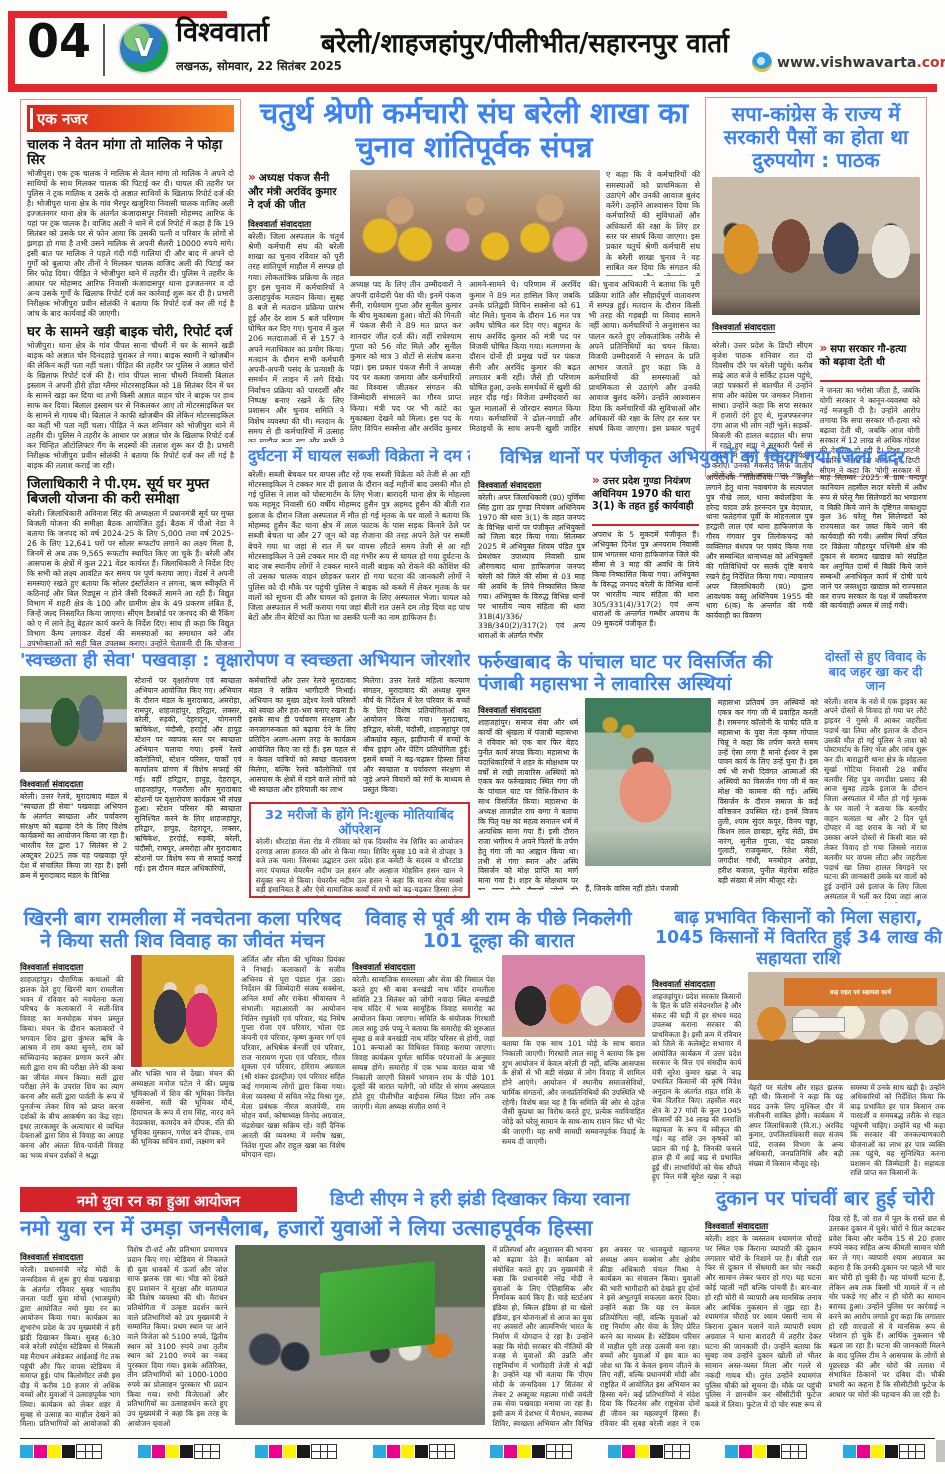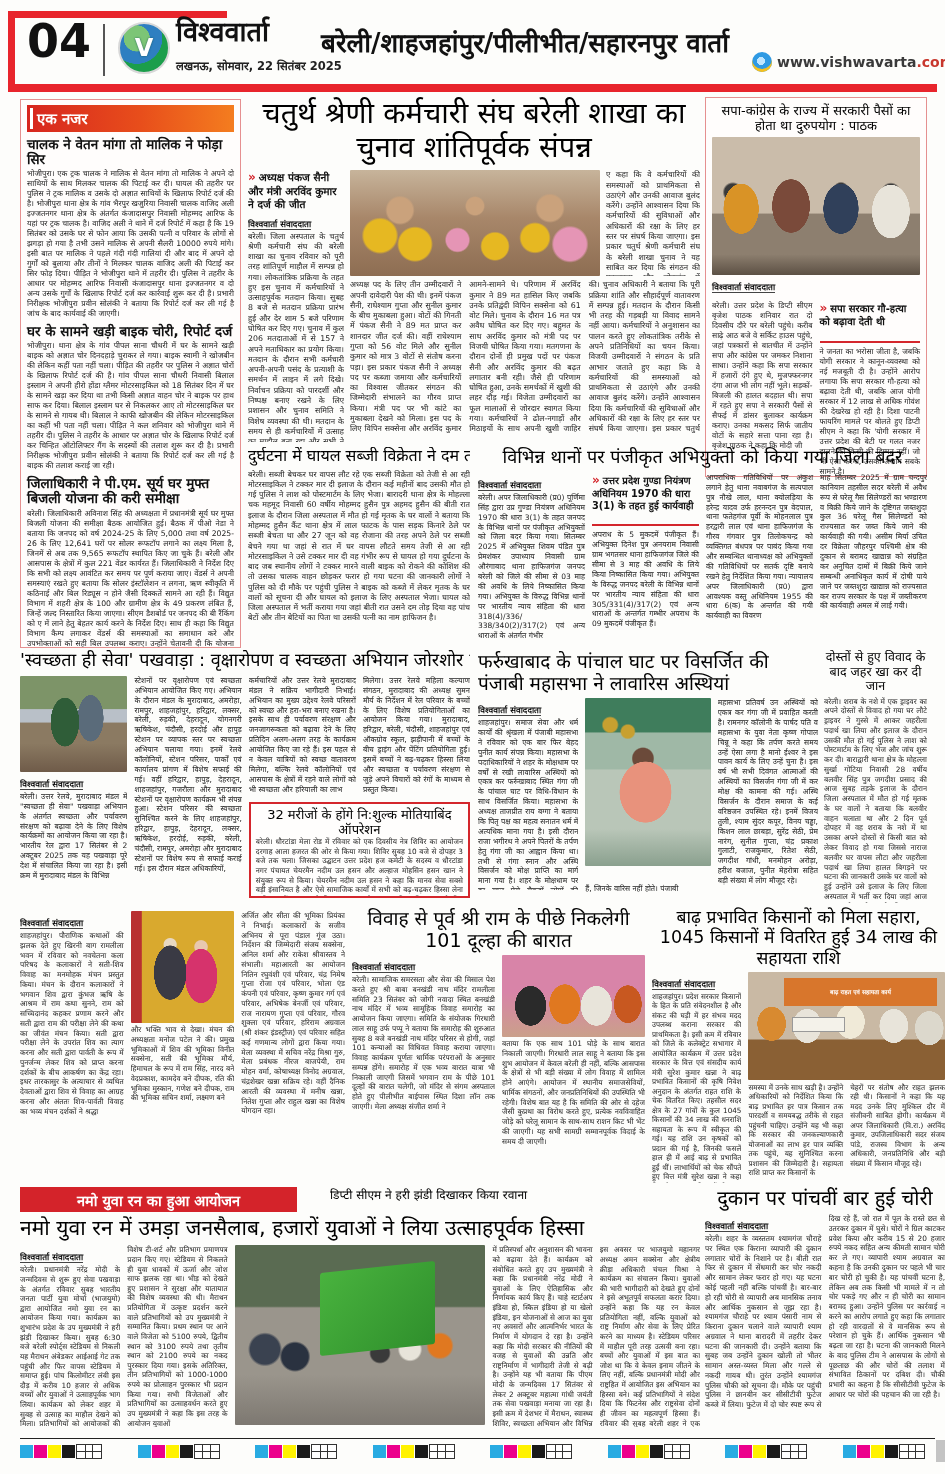--- a/index.html
+++ b/index.html
@@ -1,19 +1,19 @@
 <!DOCTYPE html>
 <html><head>
 <meta charset="utf-8">
 <style>
   html,body{margin:0;padding:0;}
   body{width:945px;height:1474px;position:relative;background:#fdfdfb;
        font-family:"DejaVu Sans","Liberation Sans",sans-serif;color:#1c1c1c;}
   .abs{position:absolute;}
-  .hl{font-weight:400;color:#000000;line-height:1.16;}
+  .hl{font-weight:700;color:#3b82f6;line-height:1.16;}
   .t{font-size:8px;line-height:1.32;text-align:justify;color:#222;}
   .byline{font-size:8.5px;font-weight:700;border-bottom:1px solid #444;
           display:inline-block;margin-bottom:2px;color:#111;}
   .bullet{color:#d4262c;font-weight:800;margin-right:3px;font-size:12px;}
   .subhead{font-size:10.5px;font-weight:700;color:#111;line-height:1.25;}
   .red-underline{border-bottom:2px solid #d4262c;padding-bottom:12px;margin-bottom:4px;}
   .cols{display:flex;gap:7px;}
   .col{flex:1;min-width:0;}
   .ph{position:relative;overflow:hidden;border-radius:1px;}
   .ph .flag{position:absolute;left:34%;top:12%;width:46%;height:46%;
@@ -101,21 +101,21 @@
                  radial-gradient(circle at 50% 34%,#caa27c 0 6%,transparent 7%),
                  radial-gradient(circle at 80% 36%,#caa27c 0 6%,transparent 7%),
                  linear-gradient(180deg,#c7b49b 0%,#a8876a 45%,#8d6d52 100%);"></div>
     <div class="abs t" style="left:102px;top:110px;width:350px;height:162px;font-size:7.8px;
                 column-count:3;column-gap:8px;overflow:hidden;">अध्यक्ष पद के लिए तीन उम्मीदवारों ने अपनी दावेदारी पेश की थी। इनमें पंकज सैनी, राधेश्याम गुप्ता और सुनील कुमार के बीच मुकाबला हुआ। वोटों की गिनती में पंकज सैनी ने 89 मत प्राप्त कर शानदार जीत दर्ज की। वहीं राधेश्याम गुप्ता को 56 वोट मिले और सुनील कुमार को मात्र 3 वोटों से संतोष करना पड़ा। इस प्रकार पंकज सैनी ने अध्यक्ष पद पर कब्जा जमाया और कर्मचारियों का विश्वास जीतकर संगठन की जिम्मेदारी संभालने का गौरव प्राप्त किया। मंत्री पद पर भी कांटे का मुकाबला देखने को मिला। इस पद के लिए विपिन सक्सेना और अरविंद कुमार आमने-सामने थे। परिणाम में अरविंद कुमार ने 89 मत हासिल किए जबकि उनके प्रतिद्वंदी विपिन सक्सेना को 61 वोट मिले। चुनाव के दौरान 16 मत पत्र अवैध घोषित कर दिए गए। बहुमत के साथ अरविंद कुमार को मंत्री पद पर विजयी घोषित किया गया। मतगणना के दौरान दोनों ही प्रमुख पदों पर पंकज सैनी और अरविंद कुमार की बढ़त लगातार बनी रही। जैसे ही परिणाम घोषित हुआ, उनके समर्थकों में खुशी की लहर दौड़ गई। विजेता उम्मीदवारों का फूल मालाओं से जोरदार स्वागत किया गया। कर्मचारियों ने ढोल-नगाड़ों और मिठाइयों के साथ अपनी खुशी जाहिर की। चुनाव अधिकारी ने बताया कि पूरी प्रक्रिया शांति और सौहार्दपूर्ण वातावरण में सम्पन्न हुई। मतदान के दौरान किसी भी तरह की गड़बड़ी या विवाद सामने नहीं आया। कर्मचारियों ने अनुशासन का पालन करते हुए लोकतांत्रिक तरीके से अपने प्रतिनिधियों का चयन किया। विजयी उम्मीदवारों ने संगठन के प्रति आभार जताते हुए कहा कि वे कर्मचारियों की समस्याओं को प्राथमिकता से उठाएंगे और उनकी आवाज बुलंद करेंगे। उन्होंने आश्वासन दिया कि कर्मचारियों की सुविधाओं और अधिकारों की रक्षा के लिए हर स्तर पर संघर्ष किया जाएगा। इस प्रकार चतुर्थ श्रेणी कर्मचारी संघ के बरेली शाखा चुनाव ने यह साबित कर दिया कि संगठन की एकजुटता और लोकतंत्र में विश्वास आज भी मजबूत है। अब कर्मचारियों को अपने नए अध्यक्ष पंकज सैनी और मंत्री अरविंद कुमार से बड़ी उम्मीदें हैं।</div>
     <div class="abs t" style="left:358px;top:0;width:94px;height:106px;font-size:7.8px;overflow:hidden;">ए कहा कि वे कर्मचारियों की समस्याओं को प्राथमिकता से उठाएंगे और उनकी आवाज बुलंद करेंगे। उन्होंने आश्वासन दिया कि कर्मचारियों की सुविधाओं और अधिकारों की रक्षा के लिए हर स्तर पर संघर्ष किया जाएगा। इस प्रकार चतुर्थ श्रेणी कर्मचारी संघ के बरेली शाखा चुनाव ने यह साबित कर दिया कि संगठन की एकजुटता और लोकतंत्र में विश्वास आज भी मजबूत है। अब कर्मचारियों को अपने नए अध्यक्ष पंकज सैनी और मंत्री अरविंद कुमार से बड़ी उम्मीदें हैं।</div>
   </div>
 </div>
 
 <div class="abs boxed" style="left:705px;top:97px;width:222px;height:380px;padding:5px 6px;box-sizing:border-box;overflow:hidden;">
-  <div class="hl" style="font-size:13px;text-align:center;">सपा-कांग्रेस के राज्य में सरकारी पैसों का होता था दुरुपयोग : पाठक</div>
+  <div class="hl" style="font-size:20px;text-align:center;">सपा-कांग्रेस के राज्य में सरकारी पैसों का होता था दुरुपयोग : पाठक</div>
   <div class="ph" style="margin-top:4px;height:138px;
               background:
                radial-gradient(ellipse 14% 30% at 14% 52%,#d99326 0 60%,transparent 61%),
                radial-gradient(ellipse 15% 32% at 38% 50%,#7a4a3a 0 60%,transparent 61%),
                radial-gradient(ellipse 14% 30% at 62% 52%,#30405a 0 60%,transparent 61%),
                radial-gradient(ellipse 15% 32% at 86% 54%,#e8e4da 0 60%,transparent 61%),
                radial-gradient(circle at 10% 40%,#3a3a3a 0 4%,transparent 5%),
                radial-gradient(circle at 36% 37%,#3a3a3a 0 4%,transparent 5%),
                radial-gradient(circle at 62% 38%,#3a3a3a 0 4%,transparent 5%),
                radial-gradient(circle at 86% 40%,#3a3a3a 0 4%,transparent 5%),
@@ -200,20 +200,21 @@
     <div class="col t" style="font-size:7.5px;overflow:hidden;">महासभा प्रतिवर्ष उन अस्थियों को एकत्र कर गंगा जी में प्रवाहित करती है। रामनगर कॉलोनी के पार्षद पति व महासभा के युवा नेता कृष्ण गोपाल चिन्नू ने कहा कि तर्पण करते समय उन्हें ऐसा लगा है मानो ईश्वर ने इस पावन कार्य के लिए उन्हें चुना है। इस वर्ष भी सभी दिवंगत आत्माओं की अस्थियों का विसर्जन गंगा जी में कर मोक्ष की कामना की गई। अस्थि विसर्जन के दौरान समाज के कई वरिष्ठजन उपस्थित रहे। इनमें विजय तुली, श्याम सुंदर कपूर, विनय चड्ढा, किशन लाल छाबड़ा, सुरेंद्र सेठी, प्रेम नारंग, सुनील गुप्ता, चंद्र प्रकाश गुलाटी, राजकुमार, रितेश सेठी, जगदीश गांधी, मनमोहन अरोड़ा, हरीश बजाज, पुनीत मेहरोत्रा सहित बड़ी संख्या में लोग मौजूद रहे।</div>
   </div>
 </div>
 
 <div class="abs" style="left:824px;top:650px;width:103px;height:253px;overflow:hidden;">
   <div class="hl" style="font-size:12.5px;text-align:center;">दोस्तों से हुए विवाद के बाद जहर खा कर दी जान</div>
   <div class="t" style="margin-top:3px;font-size:7.4px;">बरेली। शराब के नशे में एक ड्राइवर का अपने दोस्तों से विवाद हो गया घर लौटे ड्राइवर ने गुस्से में आकर जहरीला पदार्थ खा लिया और इलाज के दौरान उसकी मौत हो गई पुलिस ने लाश को पोस्टमार्टम के लिए भेज और जांच शुरू कर दी। बाराद्वारी थाना क्षेत्र के मोहल्ला सुर्खा गोटिया निवासी 28 वर्षीय बलवीर सिंह पुत्र जगदीश प्रसाद की आज सुबह तड़के इलाज के दौरान जिला अस्पताल में मौत हो गई मृतक के घर वालों ने बताया कि बलवीर वाहन चलाता था और 2 दिन पूर्व दोपहर में वह शराब के नशे में था उसका अपने दोस्तों से किसी बात को लेकर विवाद हो गया जिससे नाराज बलवीर घर वापस लौटा और जहरीला पदार्थ खा लिया हालत बिगड़ने पर घटना की जानकारी उसके घर वालों को हुई उन्होंने उसे इलाज के लिए जिला अस्पताल में भर्ती कर दिया जहां आज सुबह तड़के उसने दम तोड़ दिया।</div>
 </div>
 
 <div class="abs" style="left:20px;top:907px;width:325px;height:276px;overflow:hidden;">
+  <div class="hl" style="font-size:19px;text-align:center;">खिरनी बाग रामलीला में नवचेतना कला परिषद ने किया सती शिव विवाह का जीवंत मंचन</div>
   <div class="cols" style="margin-top:4px;height:218px;">
     <div class="col" style="overflow:hidden;">
       <div class="byline">विश्ववार्ता संवाददाता</div>
       <div class="t" style="font-size:7.4px;">शाहजहांपुर। पौराणिक कथाओं की झलक देते हुए खिरनी बाग रामलीला भवन में रविवार को नवचेतना कला परिषद के कलाकारों ने सती-शिव विवाह का मनमोहक मंचन प्रस्तुत किया। मंचन के दौरान कलाकारों ने भगवान शिव द्वारा कुंभज ऋषि के आश्रम में राम कथा सुनने, राम को सच्चिदानंद कहकर प्रणाम करने और सती द्वारा राम की परीक्षा लेने की कथा का जीवंत मंचन किया। सती द्वारा परीक्षा लेने के उपरांत शिव का त्याग करना और सती द्वारा पार्वती के रूप में पुनर्जन्म लेकर शिव को प्राप्त करना दर्शकों के बीच आकर्षण का केंद्र रहा। इधर तारकासुर के अत्याचार से व्यथित देवताओं द्वारा शिव से विवाह का आग्रह करना और अंततः शिव-पार्वती विवाह का भव्य मंचन दर्शकों ने श्रद्धा</div>
     </div>
     <div class="col" style="overflow:hidden;">
       <div class="ph" style="height:112px;background:
              radial-gradient(ellipse 26% 40% at 38% 55%,#3a3a44 0 60%,transparent 61%),
              radial-gradient(ellipse 26% 40% at 68% 58%,#d6336c 0 60%,transparent 61%),
              radial-gradient(circle at 38% 30%,#e8d8c0 0 6%,transparent 7%),
@@ -256,31 +257,31 @@
              radial-gradient(ellipse 12% 26% at 12% 48%,#d88a30 0 60%,transparent 61%),
              radial-gradient(ellipse 12% 26% at 30% 50%,#e8e4da 0 60%,transparent 61%),
              radial-gradient(ellipse 12% 26% at 52% 46%,#f0ead8 0 60%,transparent 61%),
              radial-gradient(ellipse 12% 26% at 74% 50%,#e8e4da 0 60%,transparent 61%),
              radial-gradient(ellipse 12% 26% at 92% 52%,#dcd8cc 0 60%,transparent 61%),
              linear-gradient(180deg,#c9b9a4 0 62%,#8a6034 63% 100%);">
         <div class="banner">बाढ़ राहत एवं सहायता कार्य</div>
         <div class="abs" style="left:22%;top:42%;width:26%;height:12%;background:#f4f2ea;border:1px solid #999;"></div>
       </div>
       <div class="cols" style="flex:1;margin-top:3px;overflow:hidden;">
+        <div class="col t" style="font-size:7.2px;">चेहरों पर संतोष और राहत झलक रही थी। किसानों ने कहा कि यह मदद उनके लिए मुश्किल दौर में संजीवनी साबित होगी। कार्यक्रम में अपर जिलाधिकारी (वि.रा.) अरविंद कुमार, उपजिलाधिकारी सदर संजय पांडे, राजस्व विभाग के अन्य अधिकारी, जनप्रतिनिधि और बड़ी संख्या में किसान मौजूद रहे।</div>
         <div class="col t" style="font-size:7.2px;">समस्या में उनके साथ खड़ी है। उन्होंने अधिकारियों को निर्देशित किया कि बाढ़ प्रभावित हर पात्र किसान तक पारदर्शी व समयबद्ध तरीके से राहत पहुंचनी चाहिए। उन्होंने यह भी कहा कि सरकार की जनकल्याणकारी योजनाओं का लाभ हर पात्र व्यक्ति तक पहुंचे, यह सुनिश्चित करना प्रशासन की जिम्मेदारी है। सहायता राशि प्राप्त कर किसानों के</div>
-        <div class="col t" style="font-size:7.2px;">चेहरों पर संतोष और राहत झलक रही थी। किसानों ने कहा कि यह मदद उनके लिए मुश्किल दौर में संजीवनी साबित होगी। कार्यक्रम में अपर जिलाधिकारी (वि.रा.) अरविंद कुमार, उपजिलाधिकारी सदर संजय पांडे, राजस्व विभाग के अन्य अधिकारी, जनप्रतिनिधि और बड़ी संख्या में किसान मौजूद रहे।</div>
       </div>
     </div>
   </div>
 </div>
 
 <div class="abs kicker" style="left:20px;top:1187px;width:277px;height:25px;">
   <span>नमो युवा रन का हुआ आयोजन</span>
 </div>
-<div class="abs hl" style="left:330px;top:1189px;width:370px;font-size:12px;">डिप्टी सीएम ने हरी झंडी दिखाकर किया रवाना</div>
+<div class="abs hl" style="left:330px;top:1189px;width:370px;font-size:18px;">डिप्टी सीएम ने हरी झंडी दिखाकर किया रवाना</div>
 
 <div class="abs" style="left:20px;top:1216px;width:680px;height:220px;overflow:hidden;">
   <div class="hl" style="font-size:21px;white-space:nowrap;">नमो युवा रन में उमड़ा जनसैलाब, हजारों युवाओं ने लिया उत्साहपूर्वक हिस्सा</div>
   <div class="cols" style="margin-top:5px;height:182px;">
     <div class="col" style="overflow:hidden;">
       <div class="byline">विश्ववार्ता संवाददाता</div>
       <div class="t" style="font-size:7.3px;">बरेली। प्रधानमंत्री नरेंद्र मोदी के जन्मदिवस से शुरू हुए सेवा पखवाड़ा के अंतर्गत रविवार सुबह भारतीय जनता पार्टी युवा मोर्चा (भाजयुमो) द्वारा आयोजित नमो युवा रन का आयोजन किया गया। कार्यक्रम का शुभारंभ प्रदेश के उप मुख्यमंत्री ने हरी झंडी दिखाकर किया। सुबह 6:30 बजे बरेली स्पोर्ट्स स्टेडियम से निकली यह मैराथन अंबेडकर आईआई गेट तक पहुंची और फिर वापस स्टेडियम में समाप्त हुई। पांच किलोमीटर लंबी इस दौड़ में करीब 10 हजार से अधिक बच्चों और युवाओं ने उत्साहपूर्वक भाग लिया। कार्यक्रम को लेकर शहर में सुबह से उत्साह का माहौल देखने को मिला। प्रतिभागियों को आयोजकों की ओर से</div>
     </div>
     <div class="col t" style="font-size:7.3px;overflow:hidden;">विशेष टी-शर्ट और प्रतिभाग प्रमाणपत्र प्रदान किए गए। स्टेडियम से निकलते ही युवा धावकों में ऊर्जा और जोश साफ झलक रहा था। भीड़ को देखते हुए प्रशासन ने सुरक्षा और यातायात की विशेष व्यवस्था की थी। मैराथन प्रतियोगिता में उत्कृष्ट प्रदर्शन करने वाले प्रतिभागियों को उप मुख्यमंत्री ने सम्मानित किया। प्रथम स्थान पर आने वाले विजेता को 5100 रुपये, द्वितीय स्थान को 3100 रुपये तथा तृतीय स्थान को 2100 रुपये का नकद पुरस्कार दिया गया। इसके अतिरिक्त, तीन प्रतिभागियों को 1000-1000 रुपये का प्रोत्साहन पुरस्कार भी प्रदान किया गया। सभी विजेताओं और प्रतिभागियों का उत्साहवर्धन करते हुए उप मुख्यमंत्री ने कहा कि इस तरह के आयोजन युवाओं</div>
     <div style="flex:2.5;min-width:0;">

